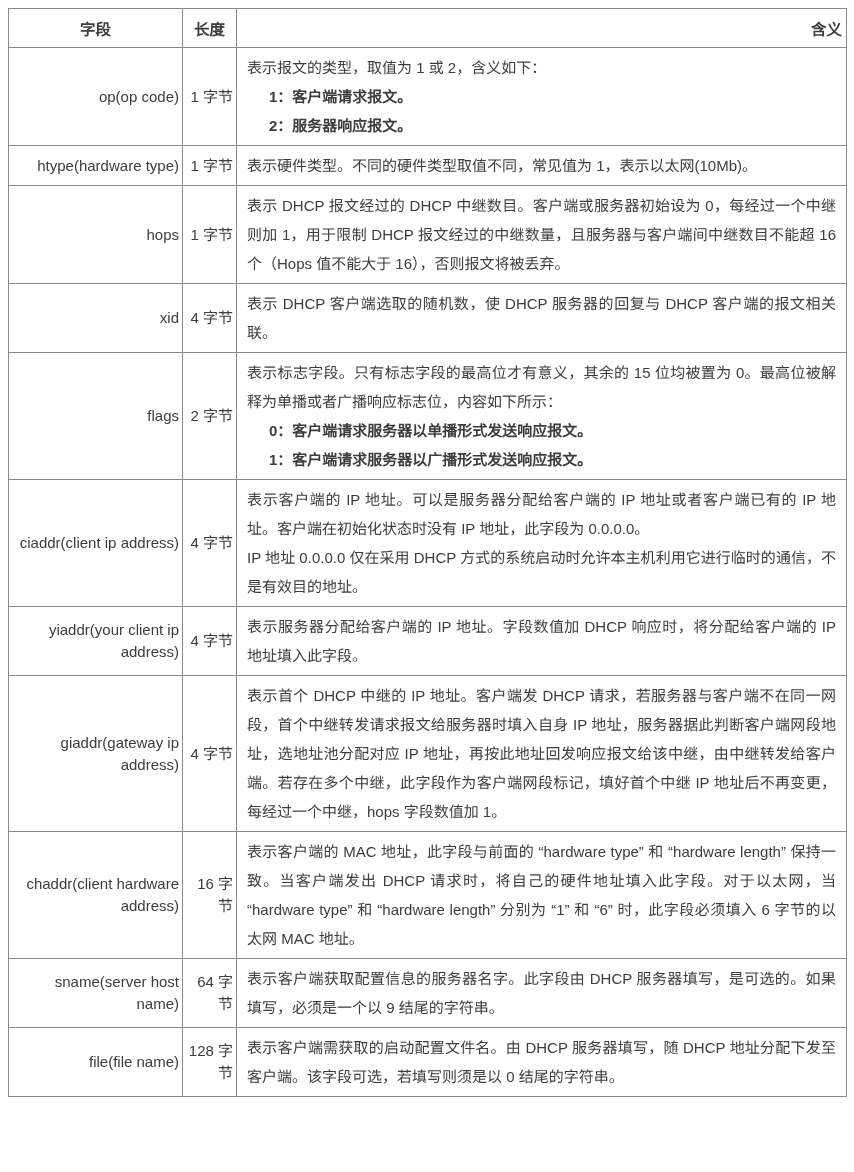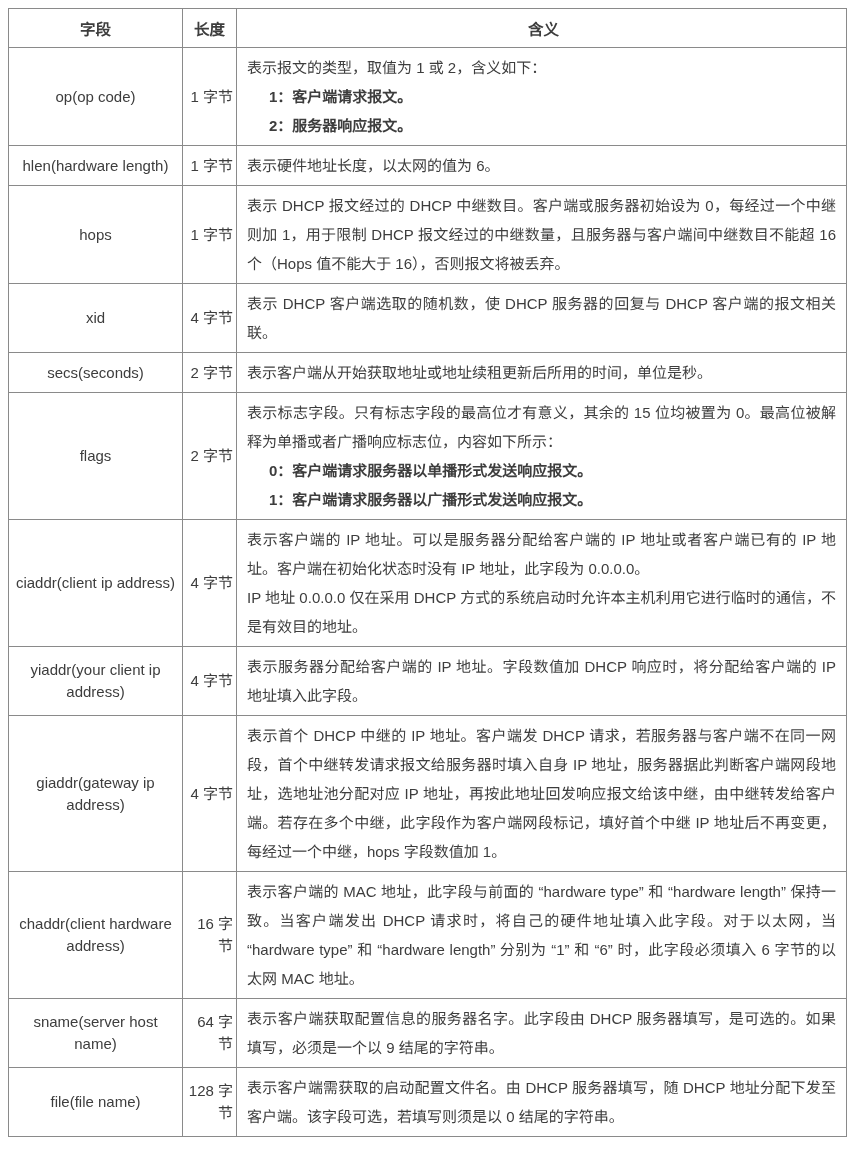--- a/index.html
+++ b/index.html
@@ -36,23 +36,23 @@
   col.c-field{width:174px;}
   col.c-length{width:54px;}
   col.c-meaning{width:610px;}
   th{
     font-weight:bold;
     font-size:15.5px;
     padding:8px 4px;
   }
   th.h-field{text-align:center;}
   th.h-length{text-align:center;padding:8px 9px;}
-  th.h-meaning{text-align:center;padding-left:8px;}
+  th.h-meaning{text-align:right;padding-left:8px;}
   td.field-cell{
-    text-align:center;
+    text-align:right;
     padding:4px 3px;
     line-height:22px;
   }
   td.length-cell{
     text-align:right;
     padding:4px 3px;
     line-height:22px;
   }
   td.meaning-cell{
     padding:5px 10px 5px 10px;
@@ -88,52 +88,45 @@
   <tr>
     <td class="field-cell">op(op code)</td>
     <td class="length-cell">1 字节</td>
     <td class="meaning-cell">
             <div class="para">表示报文的类型，取值为 1 或 2，含义如下：</div>
             <div class="para indent">1：客户端请求报文。</div>
             <div class="para indent">2：服务器响应报文。</div>
           </td>
   </tr>
 
-
   <tr>
-    <td class="field-cell">hlen(hardware length)</td>
+    <td class="field-cell">htype(hardware type)</td>
     <td class="length-cell">1 字节</td>
     <td class="meaning-cell">
-            <div class="para">表示硬件地址长度，以太网的值为 6。</div>
+            <div class="para">表示硬件类型。不同的硬件类型取值不同，常见值为 1，表示以太网(10Mb)。</div>
           </td>
   </tr>
+
 
   <tr>
     <td class="field-cell">hops</td>
     <td class="length-cell">1 字节</td>
     <td class="meaning-cell">
             <div class="para">表示 DHCP 报文经过的 DHCP 中继数目。客户端或服务器初始设为 0，每经过一个中继则加 1，用于限制 DHCP 报文经过的中继数量，且服务器与客户端间中继数目不能超 16 个（Hops 值不能大于 16），否则报文将被丢弃。</div>
           </td>
   </tr>
 
   <tr>
     <td class="field-cell">xid</td>
     <td class="length-cell">4 字节</td>
     <td class="meaning-cell">
             <div class="para">表示 DHCP 客户端选取的随机数，使 DHCP 服务器的回复与 DHCP 客户端的报文相关联。</div>
           </td>
   </tr>
 
-  <tr>
-    <td class="field-cell">secs(seconds)</td>
-    <td class="length-cell">2 字节</td>
-    <td class="meaning-cell">
-            <div class="para">表示客户端从开始获取地址或地址续租更新后所用的时间，单位是秒。</div>
-          </td>
-  </tr>
 
   <tr>
     <td class="field-cell">flags</td>
     <td class="length-cell">2 字节</td>
     <td class="meaning-cell">
             <div class="para">表示标志字段。只有标志字段的最高位才有意义，其余的 15 位均被置为 0。最高位被解释为单播或者广播响应标志位，内容如下所示：</div>
             <div class="para indent">0：客户端请求服务器以单播形式发送响应报文。</div>
             <div class="para indent">1：客户端请求服务器以广播形式发送响应报文。</div>
           </td>
   </tr>

